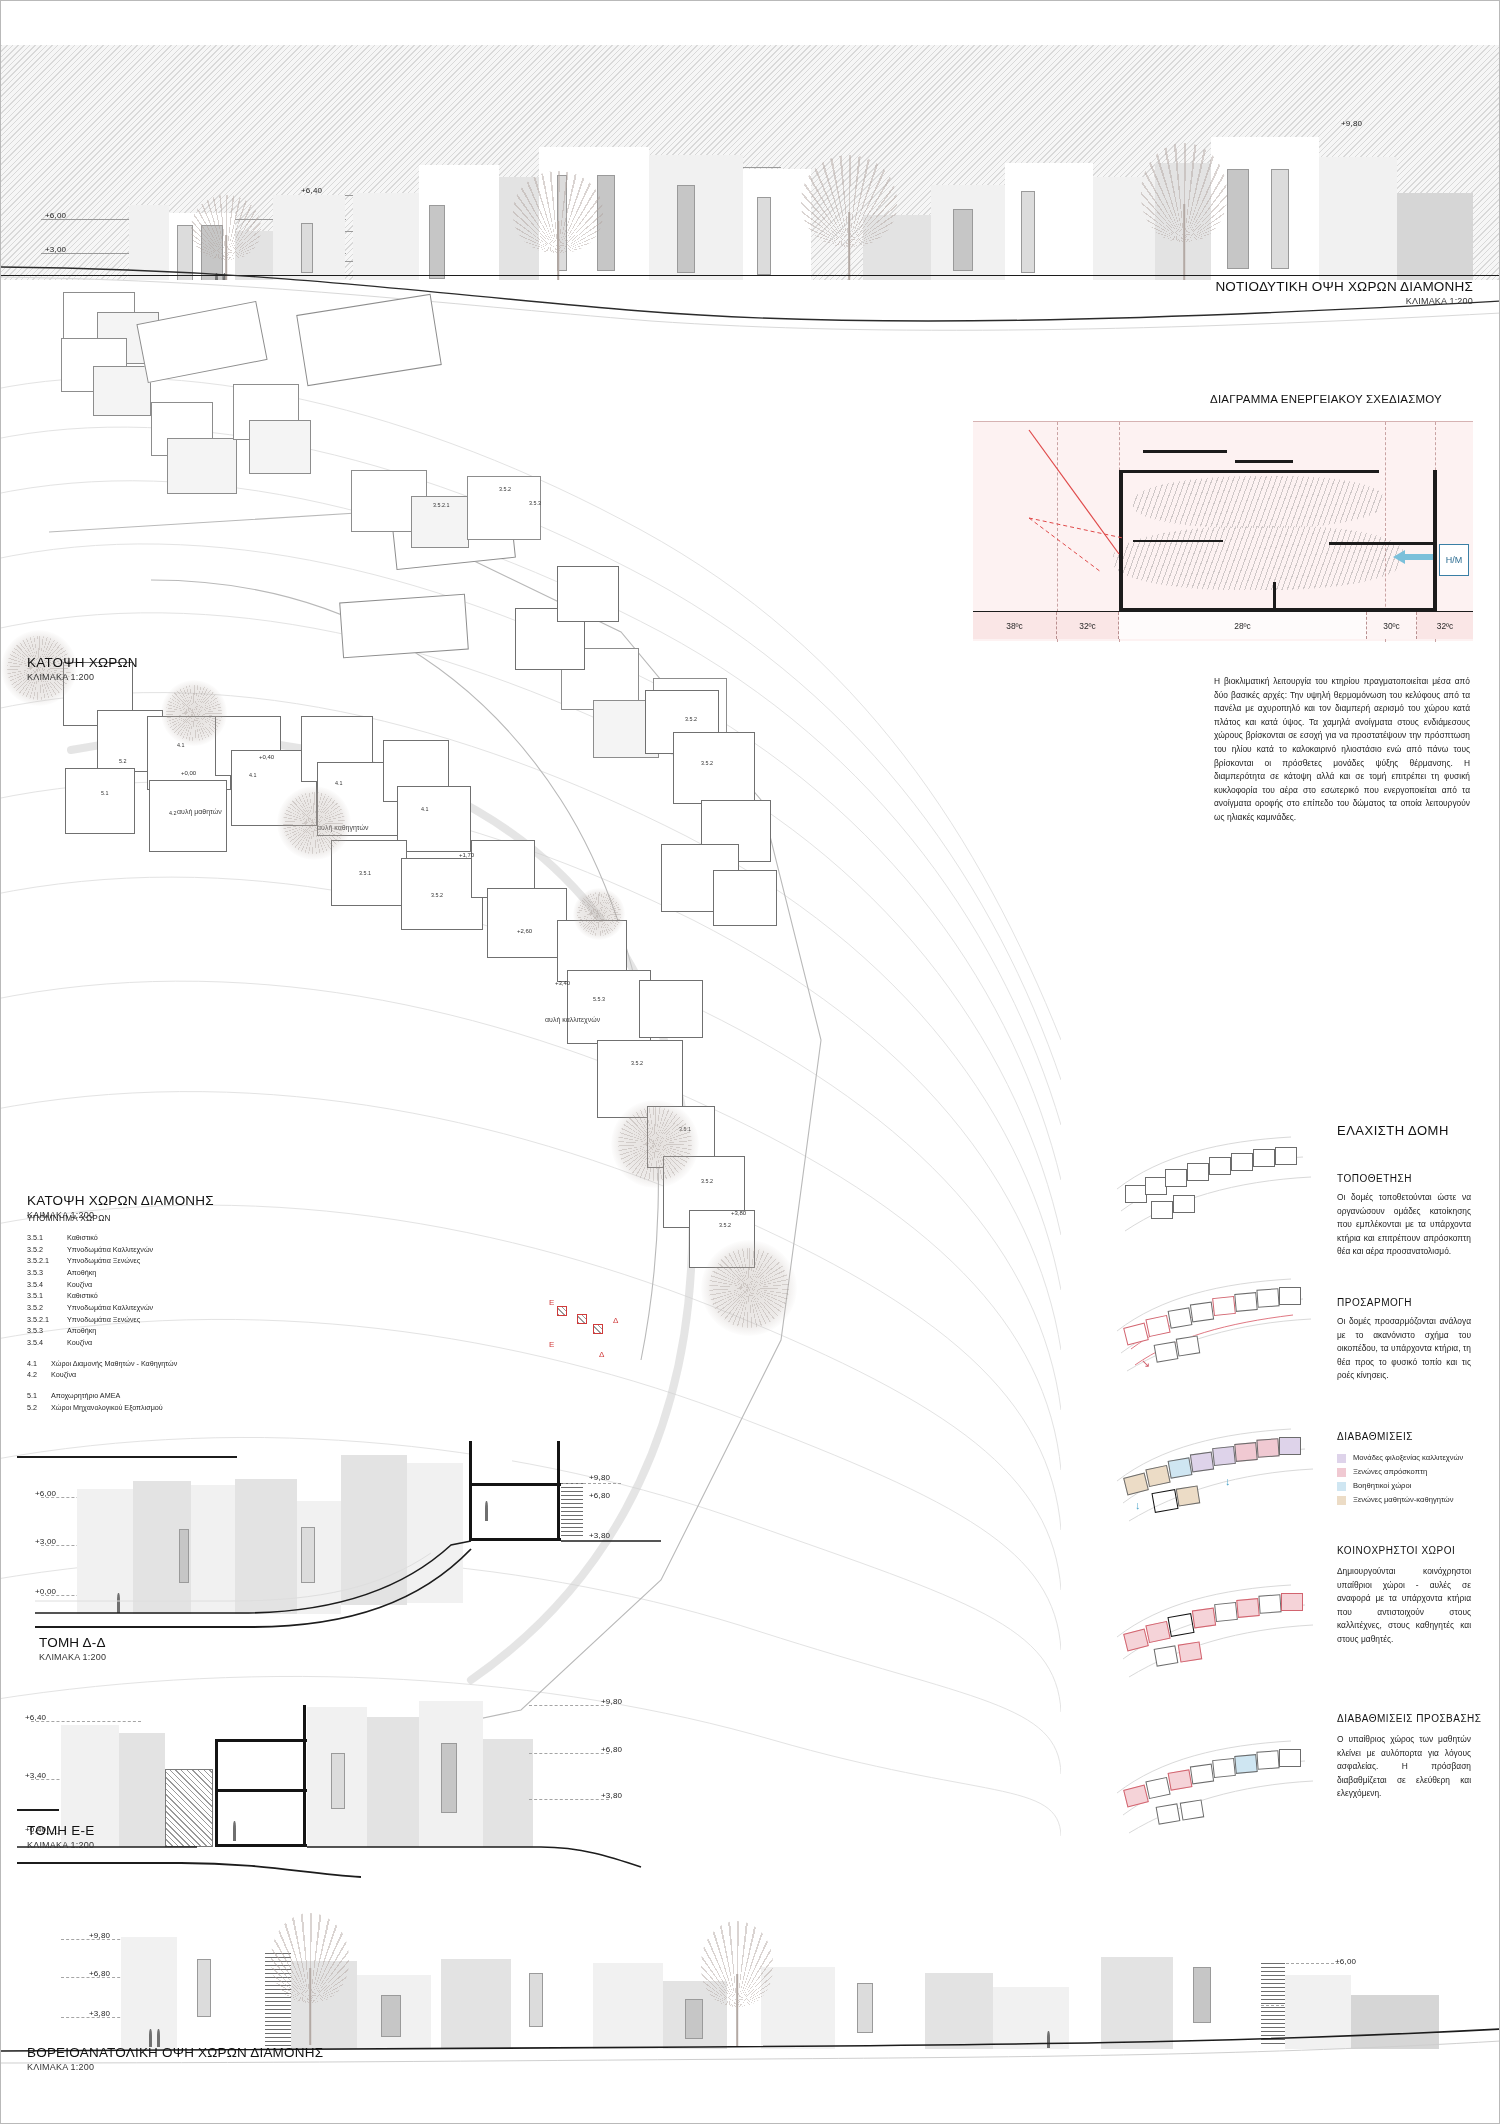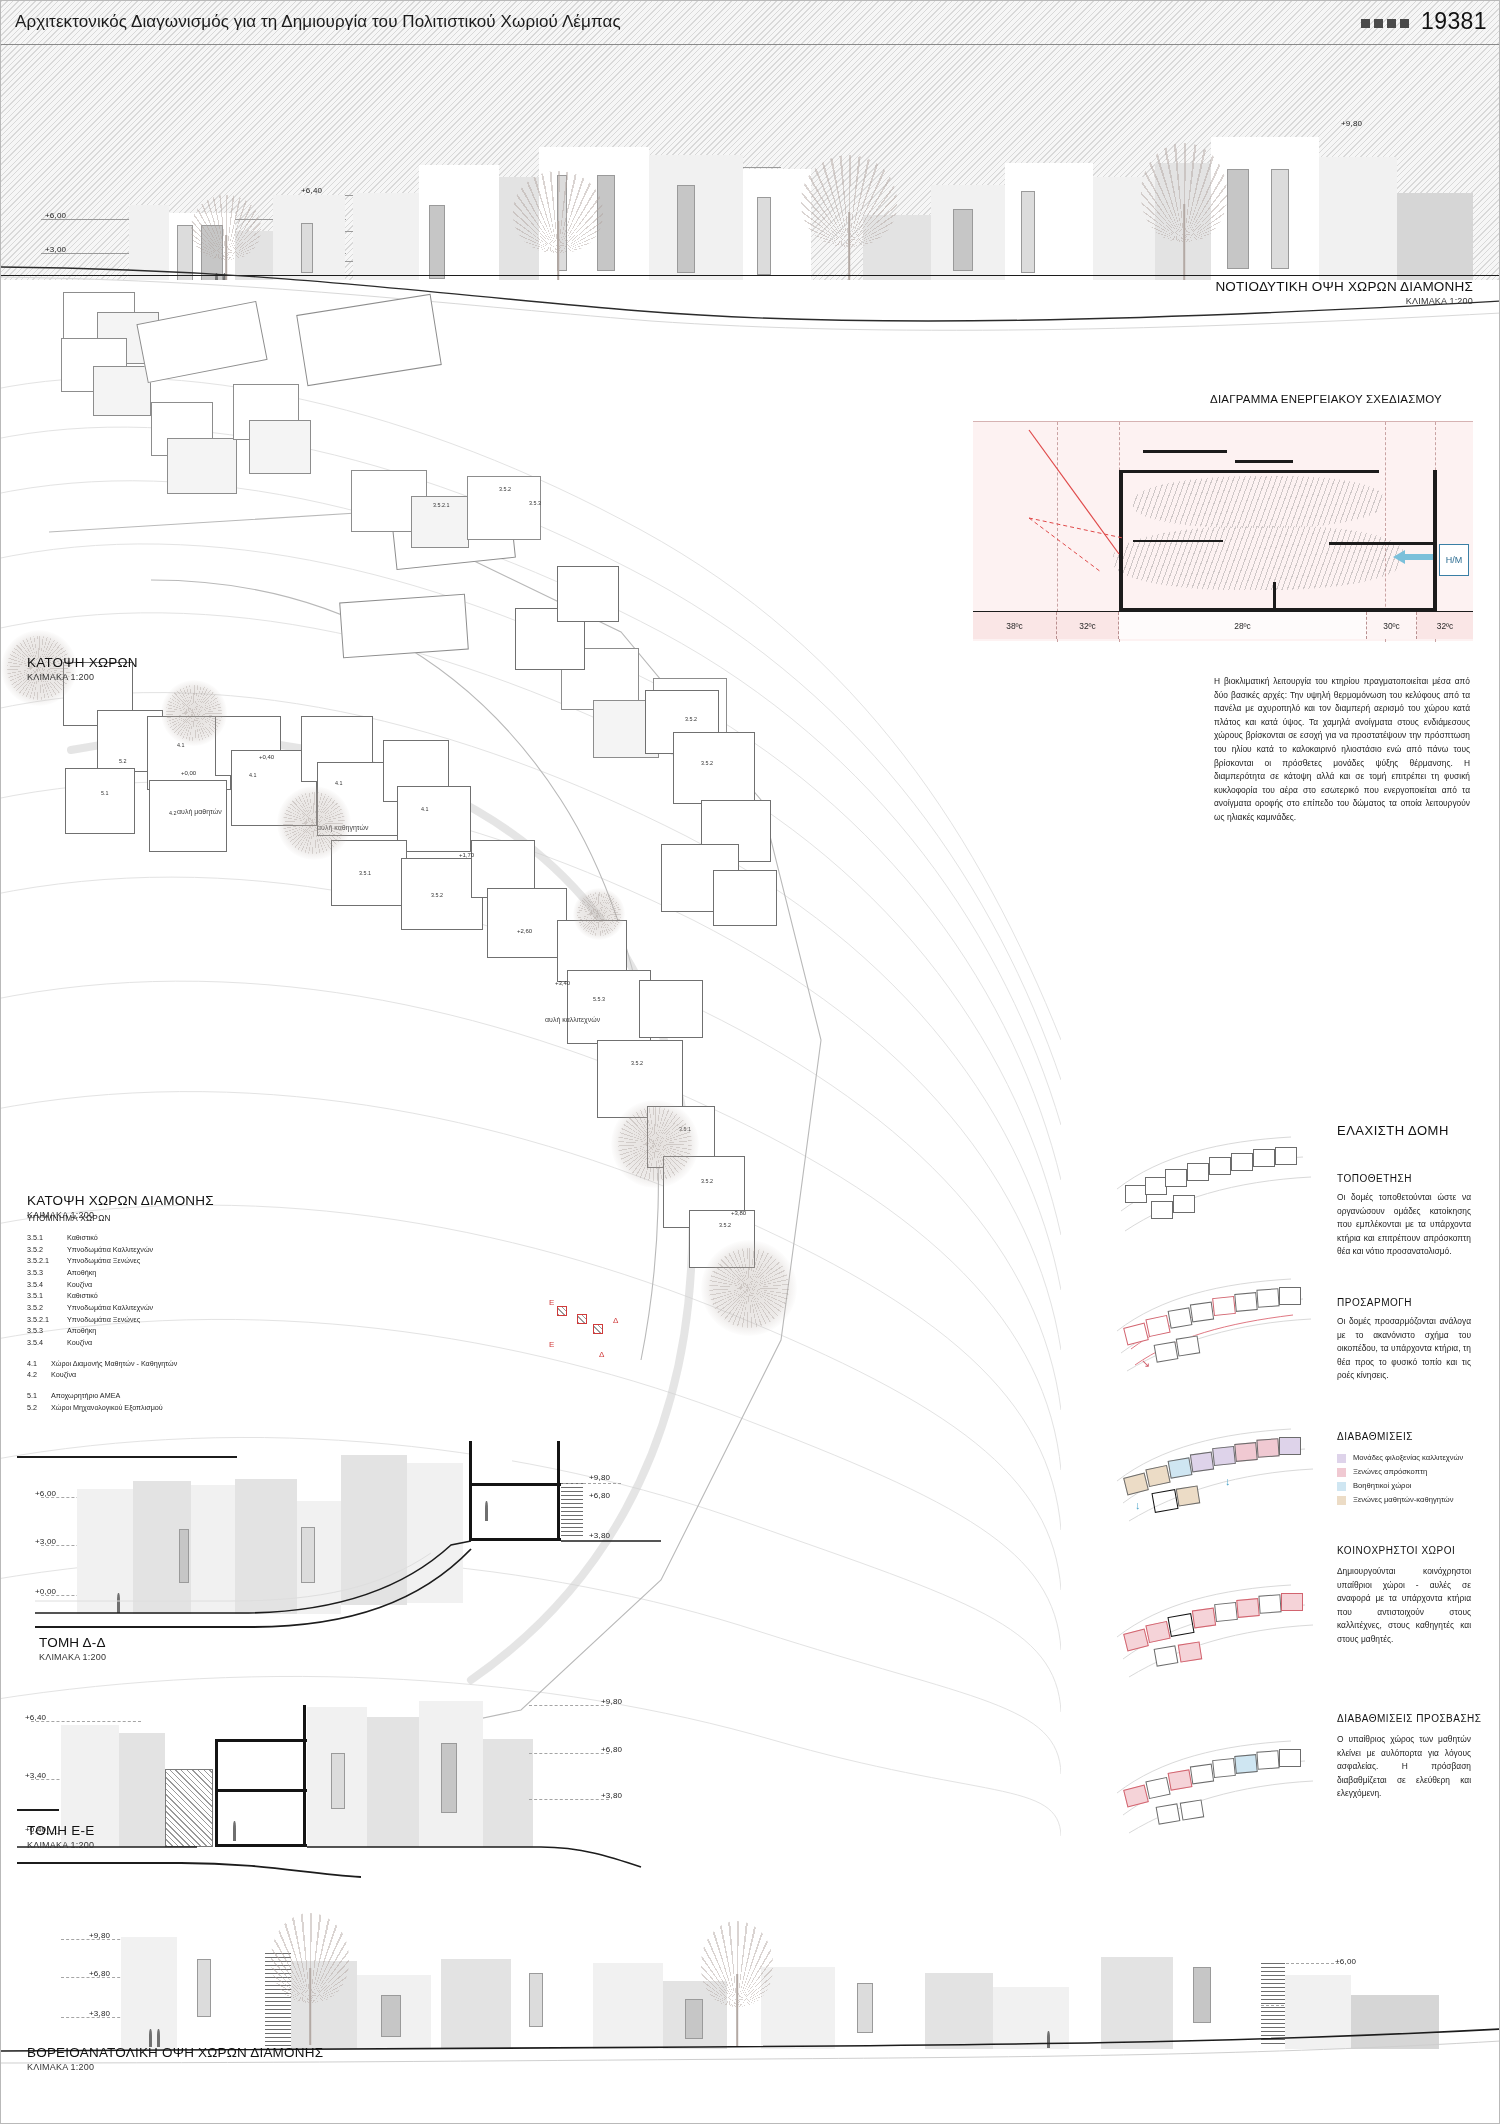--- a/index.html
+++ b/index.html
@@ -227,30 +227,20 @@
       #9a9a9a 0 1px, rgba(255,255,255,0) 1px 4px);
     border:1px solid #7a7a7a;
   }
   .marker-red { position:absolute; color:#d03a3a; font-size:8px; }
 </style>
 </head>
 <body>
 
 <div id="board">
 
-  <div id="header" class="hatch-diag">
-    <div class="title">Αρχιτεκτονικός Διαγωνισμός για τη Δημιουργία του Πολιτιστικού Χωριού Λέμπας</div>
-    <div class="sq-group">
-      <i></i>
-      <i></i>
-      <i></i>
-      <i></i>
-    </div>
-    <div class="code">19381</div>
-  </div>
 
   <div id="elev-top">
     <div class="sky hatch-diag"></div>
 
     <div class="lvl" style="left:40px; top:174px; width:305px;"></div>
     <div class="lvl" style="left:40px; top:208px; width:305px;"></div>
 
     <div class="lvlt" style="left:44px; top:166px;">+6,00</div>
     <div class="lvlt" style="left:44px; top:200px;">+3,00</div>
 
@@ -622,21 +612,21 @@
     <div class="dgu" style="left:54px;  top:50px; width:22px; height:18px;"></div>
     <div class="dgu" style="left:76px;  top:44px; width:22px; height:18px;"></div>
     <div class="dgu" style="left:98px;  top:38px; width:22px; height:18px;"></div>
     <div class="dgu" style="left:120px; top:34px; width:22px; height:18px;"></div>
     <div class="dgu" style="left:142px; top:30px; width:22px; height:18px;"></div>
     <div class="dgu" style="left:164px; top:28px; width:22px; height:18px;"></div>
     <div class="dgu" style="left:40px;  top:82px; width:22px; height:18px;"></div>
     <div class="dgu" style="left:62px;  top:76px; width:22px; height:18px;"></div>
   </div>
   <div class="sec-h" style="left:1336px; top:1172px;">ΤΟΠΟΘΕΤΗΣΗ</div>
-  <div class="body-par" style="left:1336px; top:1190px; width:134px;">Οι δομές τοποθετούνται ώστε να οργανώσουν ομάδες κατοίκησης που εμπλέκονται με τα υπάρχοντα κτήρια και επιτρέπουν απρόσκοπτη θέα και νότιο προσανατολισμό.</div>
+  <div class="body-par" style="left:1336px; top:1190px; width:134px;">Οι δομές τοποθετούνται ώστε να οργανώσουν ομάδες κατοίκησης που εμπλέκονται με τα υπάρχοντα κτήρια και επιτρέπουν απρόσκοπτη θέα και αέρα προσανατολισμό.</div>
 
   <div class="dg" style="left:1110px; top:1252px; width:210px; height:140px;">
     <svg width="210" height="140" style="position:absolute;left:0;top:0;">
       <path d="M6,78 C50,44 110,30 180,26" fill="none" stroke="#d9d9d9" stroke-width="1"></path>
       <path d="M10,100 C56,66 116,50 192,46" fill="none" stroke="#d9d9d9" stroke-width="1"></path>
       <path d="M16,118 C66,88 126,70 200,66" fill="none" stroke="#d9d9d9" stroke-width="1"></path>
       <path d="M20,96 C60,66 110,52 176,44" fill="none" stroke="#e07883" stroke-width="1"></path>
       <path d="M24,112 C64,84 116,70 182,62" fill="none" stroke="#e07883" stroke-width="1"></path>
     </svg>
     <div class="dgu red" style="left:14px;  top:72px; width:22px; height:18px; transform:rotate(-14deg);"></div>

